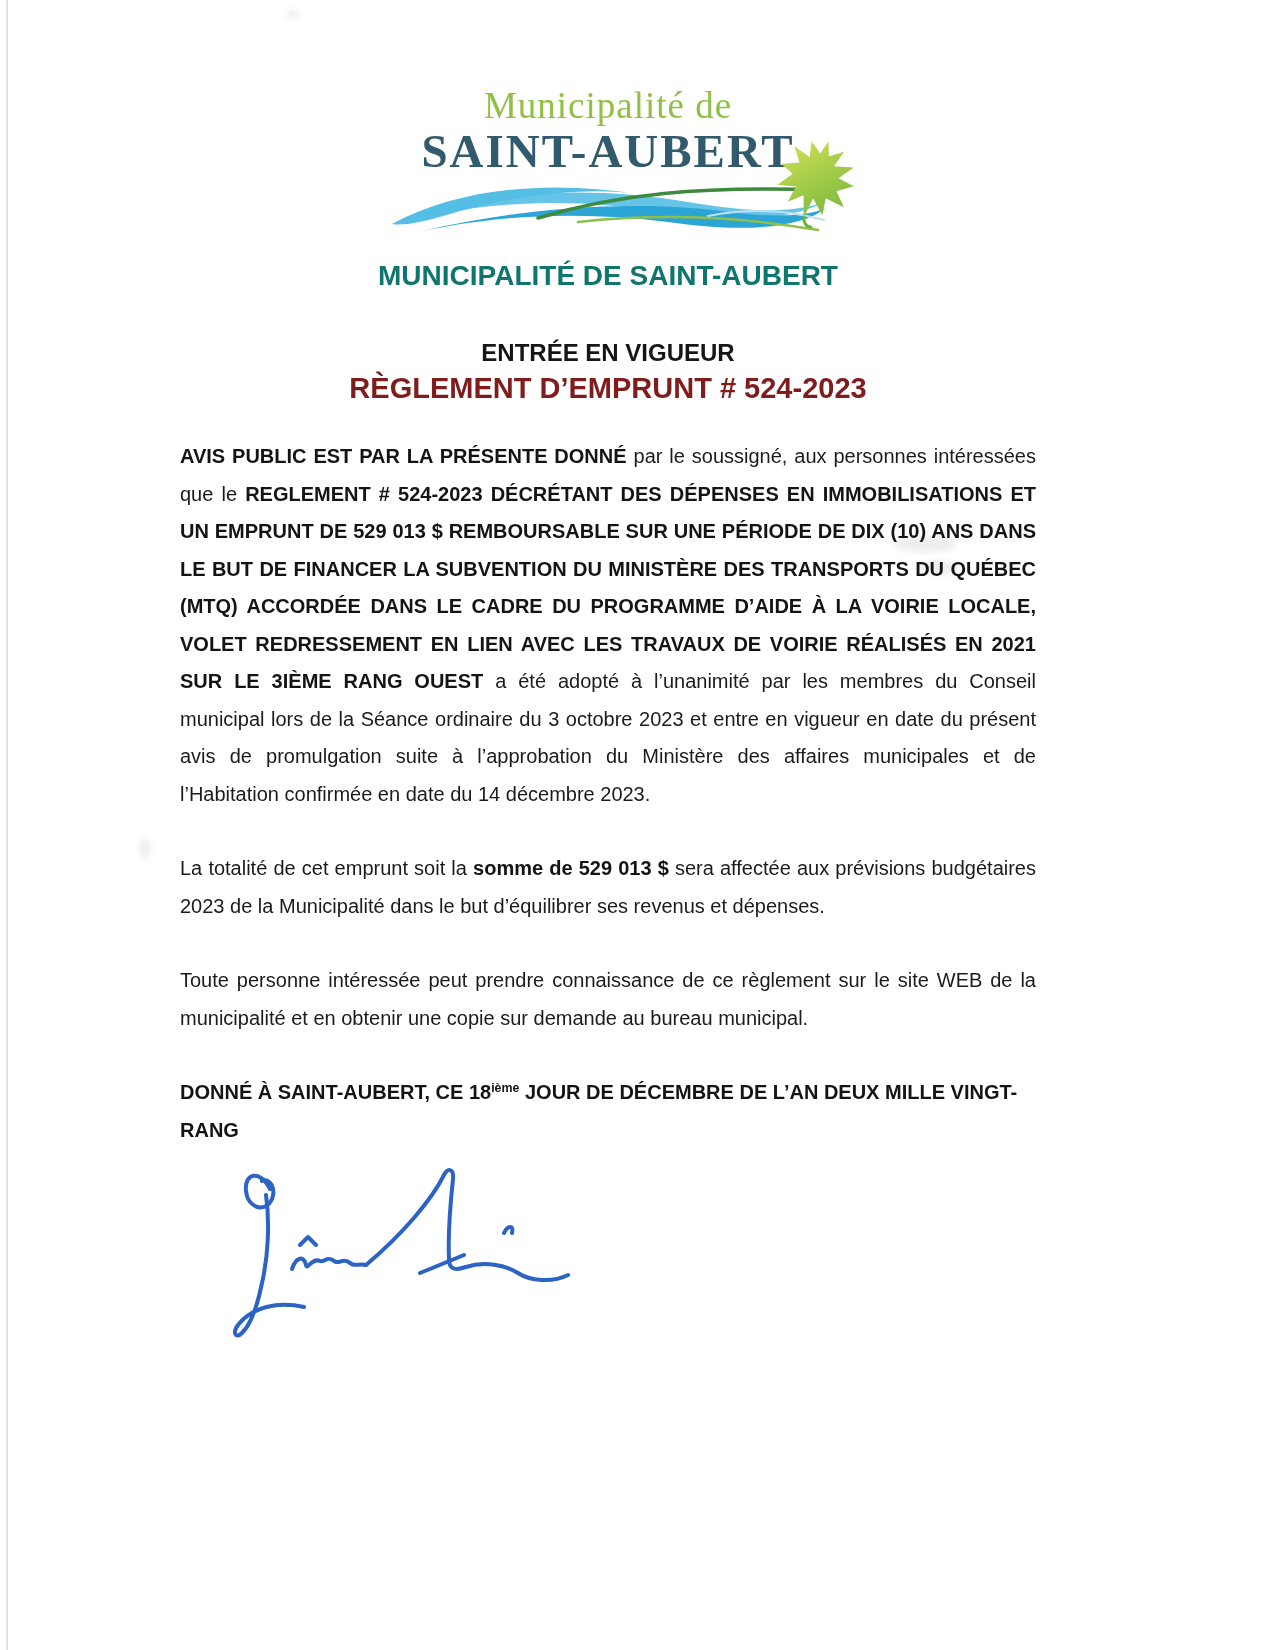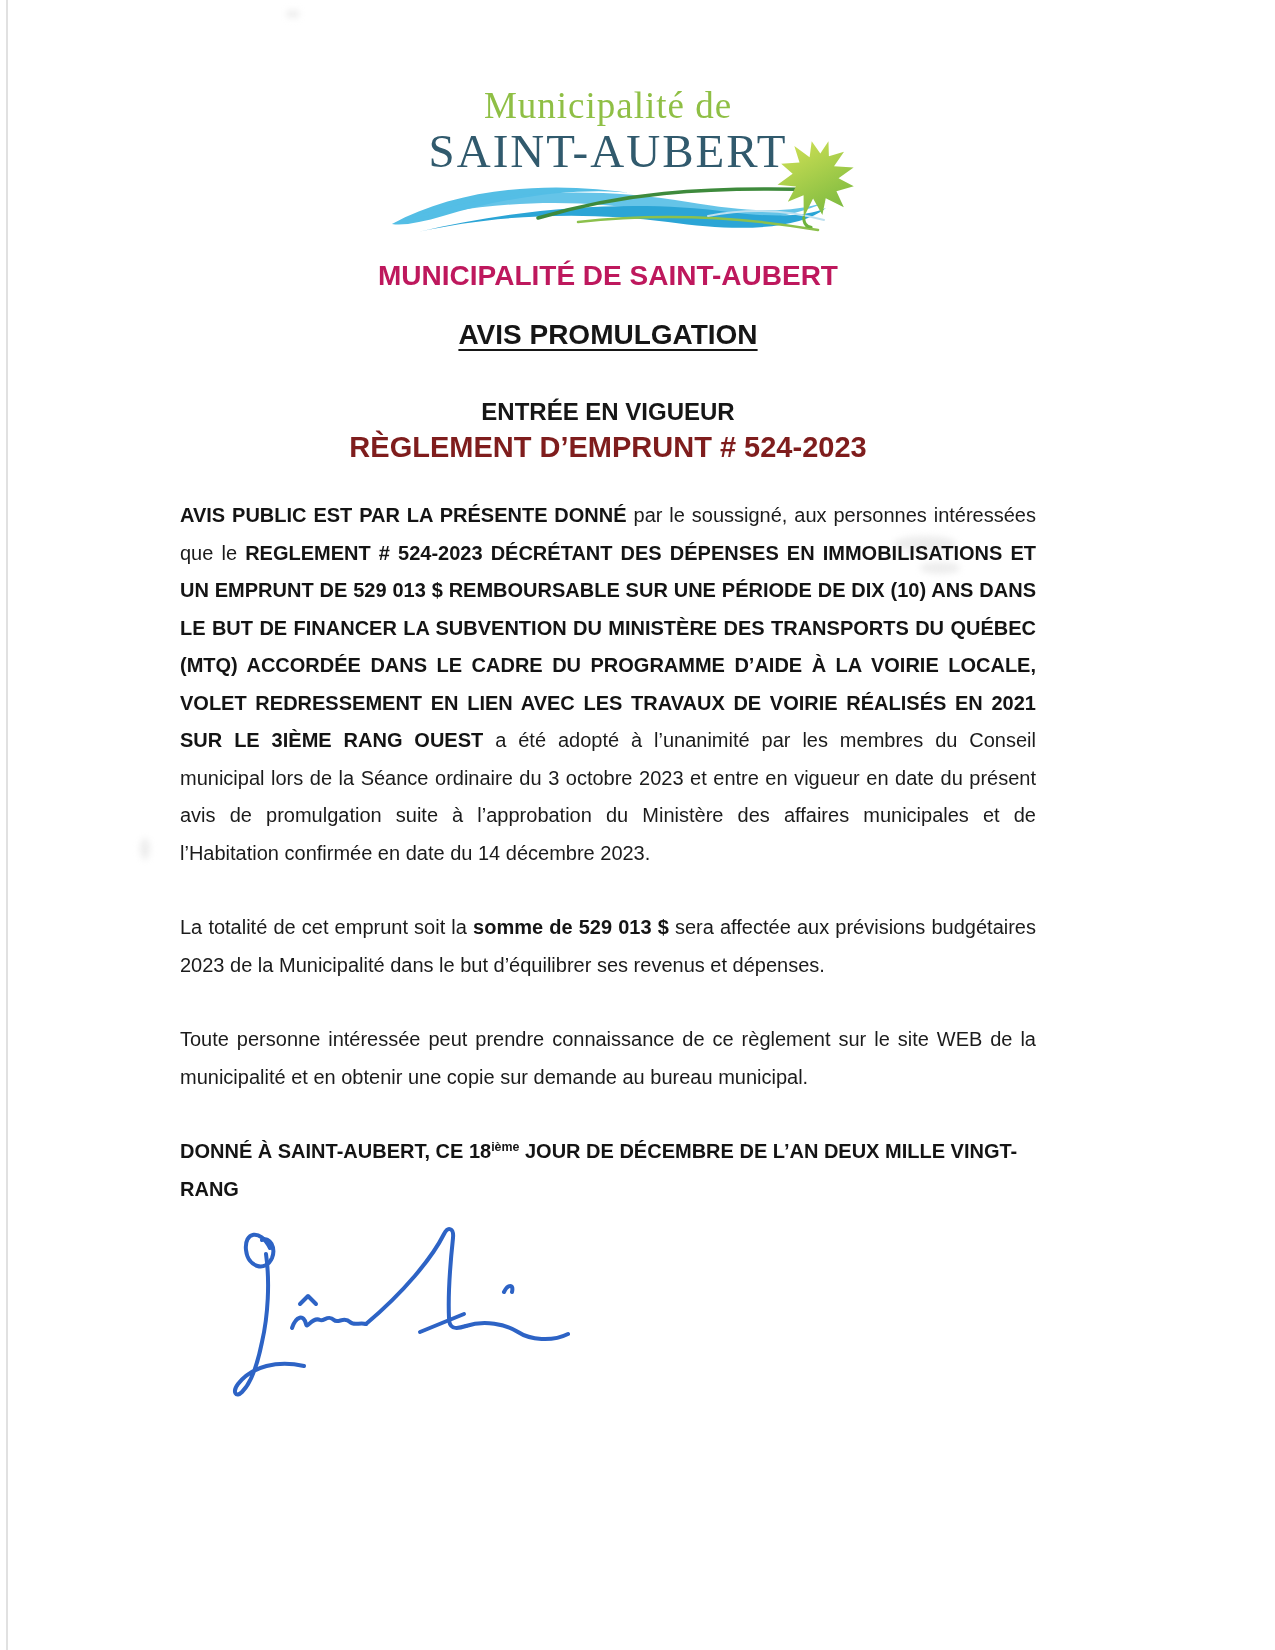--- a/index.html
+++ b/index.html
@@ -40,35 +40,35 @@
     text-align: center;
     font-family: "Liberation Serif", "DejaVu Serif", serif;
   }
   .logo-line1 {
     font-size: 37px;
     color: #8fbf45;
     letter-spacing: 1px;
   }
   .logo-line2 {
     font-size: 47px;
-    font-weight: normal;
+    font-weight: bold;
     color: #315a6d;
     letter-spacing: 2px;
     line-height: 1.05;
   }
   .swoosh { display: block; margin-top: -4px; }
   .leaf { position: absolute; right: -32px; top: 52px; }
 
   
   .h-muni {
     margin-top: 26px;
     text-align: center;
     font-size: 28px;
     font-weight: bold;
-    color: #be185d;
+    color: #0f766e;
   }
   .h-avis {
     margin-top: 27px;
     text-align: center;
     font-size: 28px;
     font-weight: bold;
     text-decoration: underline;
     text-underline-offset: 5px;
     text-decoration-thickness: 2px;
     color: #161616;
@@ -153,21 +153,20 @@
           </linearGradient>
         </defs>
         <g transform="rotate(18 42 44)">
           <path d="M40,4 L45,18 L58,9 L53,26 L72,21 L61,36 L78,39 L63,49 L75,62 L55,59 L57,76 L43,63 L40,84 L33,63 L20,74 L23,57 L5,61 L16,46 L2,40 L19,33 L9,19 L27,25 L24,9 L36,18 Z" fill="url(#leafGrad)"></path>
           <path d="M40,84 C42,90 46,92 50,91" fill="none" stroke="#6db33c" stroke-width="3" stroke-linecap="round"></path>
         </g>
       </svg>
     </div>
 
     <div class="h-muni">MUNICIPALITÉ DE SAINT-AUBERT</div>
-    <div class="h-avis">AVIS PROMULGATION</div>
     <div class="h-vigueur">ENTRÉE EN VIGUEUR</div>
     <div class="h-reglement">RÈGLEMENT D’EMPRUNT # 524-2023</div>
 
     <p class="para p1"><strong>AVIS PUBLIC EST PAR LA PRÉSENTE DONNÉ</strong><span> par le soussigné, aux personnes intéressées que le </span><strong>REGLEMENT # 524-2023 DÉCRÉTANT DES DÉPENSES EN IMMOBILISATIONS ET UN EMPRUNT DE 529 013 $ REMBOURSABLE SUR UNE PÉRIODE DE DIX (10) ANS DANS LE BUT DE FINANCER LA SUBVENTION DU MINISTÈRE DES TRANSPORTS DU QUÉBEC (MTQ) ACCORDÉE DANS LE CADRE DU PROGRAMME D’AIDE À LA VOIRIE LOCALE, VOLET REDRESSEMENT EN LIEN AVEC LES TRAVAUX DE VOIRIE RÉALISÉS EN 2021 SUR LE 3IÈME RANG OUEST</strong><span> a été adopté à l’unanimité par les membres du Conseil municipal lors de la Séance ordinaire du 3 octobre 2023 et entre en vigueur en date du présent avis de promulgation suite à l’approbation du Ministère des affaires municipales et de l’Habitation confirmée en date du 14 décembre 2023.</span></p>
 
     <p class="para p2"><span>La totalité de cet emprunt soit la </span><strong>somme de 529 013 $</strong><span> sera affectée aux prévisions budgétaires 2023 de la Municipalité dans le but d’équilibrer ses revenus et dépenses.</span></p>
 
     <p class="para p3">Toute personne intéressée peut prendre connaissance de ce règlement sur le site WEB de la municipalité et en obtenir une copie sur demande au bureau municipal.</p>
 
     <p class="para p4"><span>DONNÉ À SAINT-AUBERT, CE 18</span><sup>ième</sup><span> JOUR DE DÉCEMBRE DE L’AN DEUX MILLE VINGT-</span><br><span>RANG</span></p>

